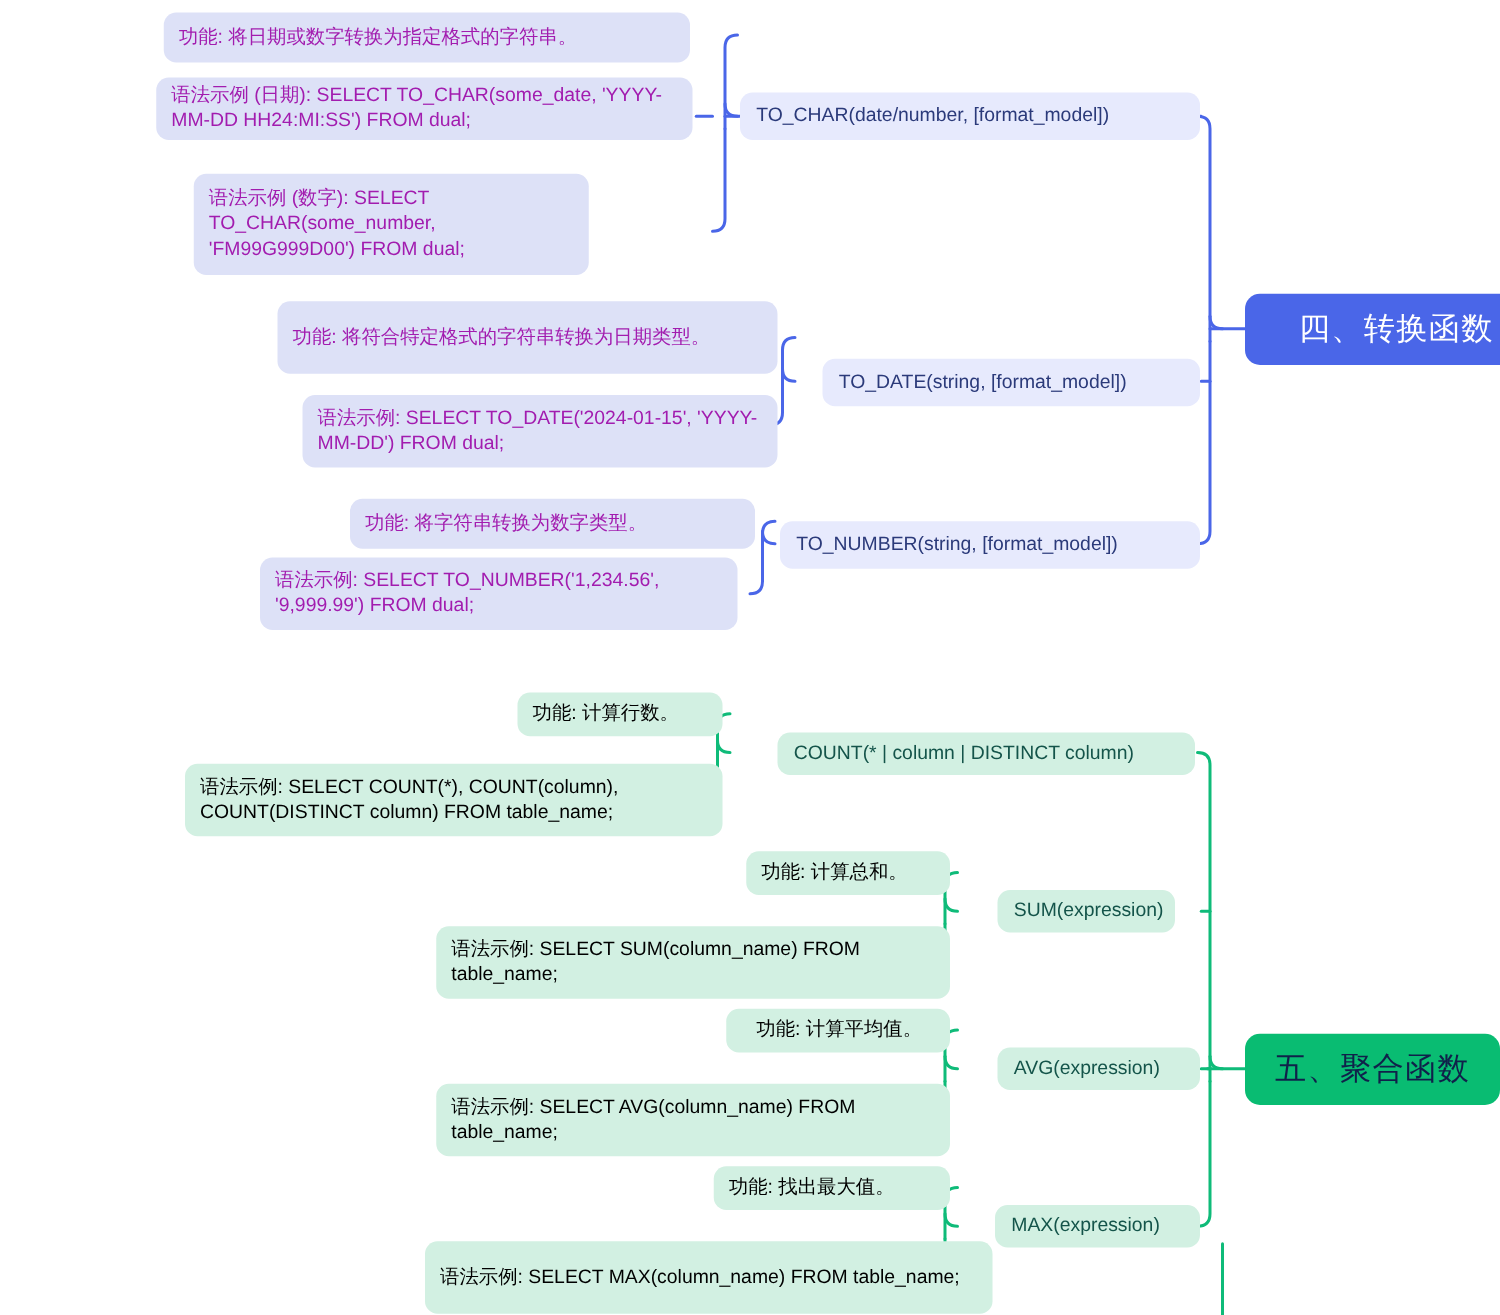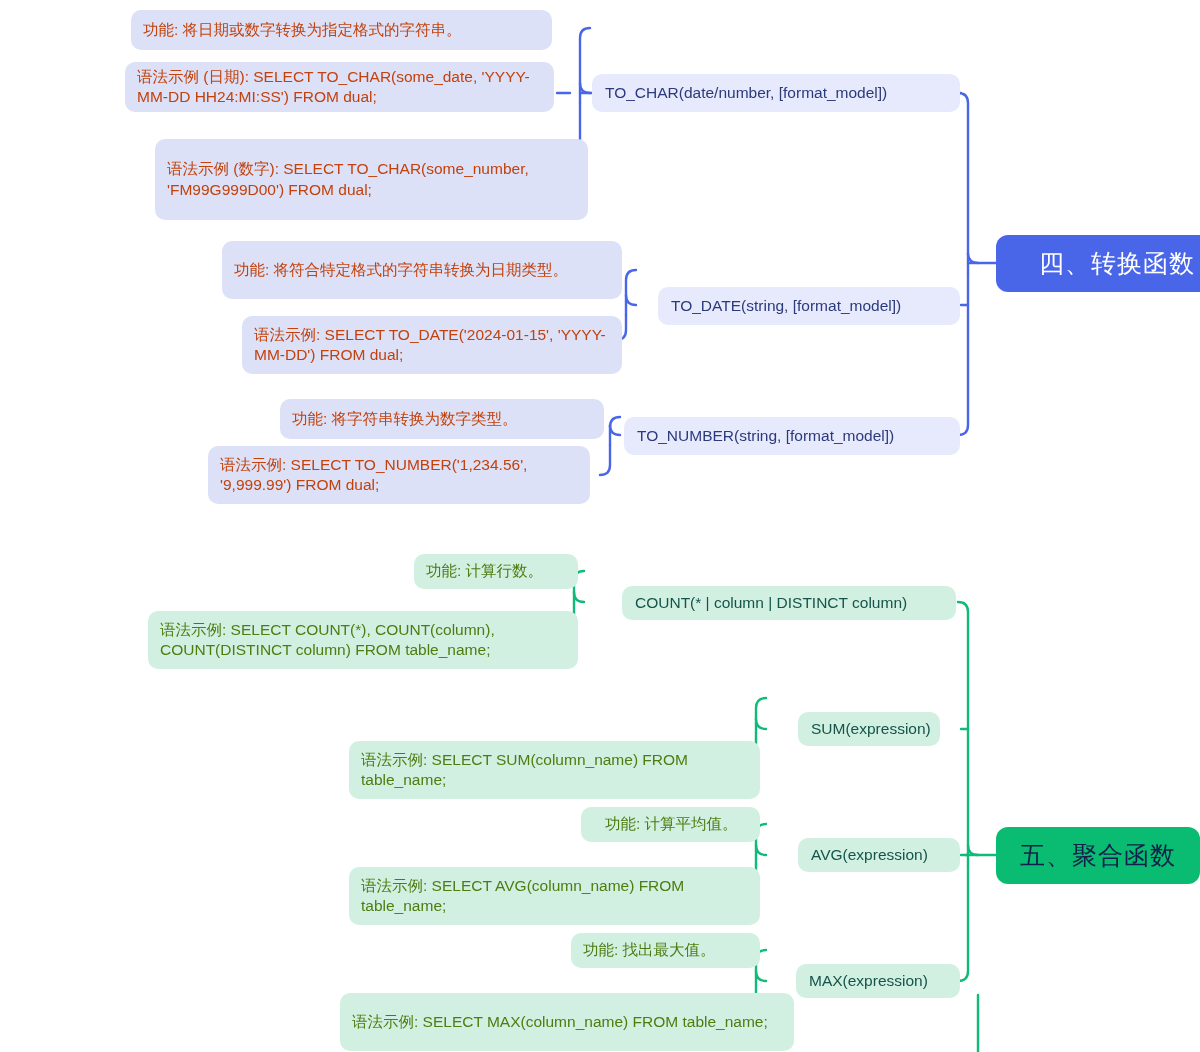--- a/index.html
+++ b/index.html
@@ -33,21 +33,21 @@
     border-radius: 10px;
     display: flex;
     align-items: center;
     line-height: 1.30;
     white-space: pre-wrap;
     word-break: normal;
   }
   
   .leaf-blue {
     background: #dde1f7;
-    color: #c2410c;
+    color: #a21caf;
     font-size: 15.5px;
     padding: 20px 12px;
   }
   .fn-blue {
     background: #e7eafd;
     color: #2b3a7a;
     font-size: 15.5px;
     padding: 19px 13px;
     justify-content: flex-start;
   }
@@ -55,21 +55,21 @@
     background: #4a66e8;
     color: #ffffff;
     font-size: 25px;
     border-radius: 12px;
     justify-content: center;
     letter-spacing: 1px;
   }
   
   .leaf-green {
     background: #d2f0e2;
-    color: #4d7c0f;
+    color: #000000;
     font-size: 15.5px;
     padding: 8px 12px;
   }
   .fn-green {
     background: #d2f0e2;
     color: #14544a;
     font-size: 15.5px;
     padding: 7px 13px;
     justify-content: flex-start;
   }
@@ -140,21 +140,21 @@
       <path d="M 766 950 Q 756 950 756 960 L 756 971 Q 756 981 766 981
                M 756 991 L 756 1012 Q 756 1022 746 1022"></path>
       <path d="M 756 971 L 756 991"></path>
     </g>
   </svg>
 
   <div class="node leaf-blue" style="left:131px; top:10px; width:421px; height:36px;">功能: 将日期或数字转换为指定格式的字符串。</div>
 
   <div class="node leaf-blue" style="left:125px; top:62px; width:429px; height:50px;">语法示例 (日期): SELECT TO_CHAR(some_date, 'YYYY-MM-DD HH24:MI:SS') FROM dual;</div>
 
-  <div class="node leaf-blue" style="left:155px; top:139px; width:433px; height:81px;">语法示例 (数字): SELECT TO_CHAR(some_number, 'FM99G999D00') FROM dual;</div>
+  <div class="node leaf-blue" style="left:155px; top:139px; width:316px; height:81px;">语法示例 (数字): SELECT TO_CHAR(some_number, 'FM99G999D00') FROM dual;</div>
 
   <div class="node fn-blue" style="left:592px; top:74px; width:368px; height:38px;">TO_CHAR(date/number, [format_model])</div>
 
   <div class="node leaf-blue" style="left:222px; top:241px; width:400px; height:58px;">功能: 将符合特定格式的字符串转换为日期类型。</div>
 
   <div class="node leaf-blue" style="left:242px; top:316px; width:380px; height:58px;">语法示例: SELECT TO_DATE('2024-01-15', 'YYYY-MM-DD') FROM dual;</div>
 
   <div class="node fn-blue" style="left:658px; top:287px; width:302px; height:37px;">TO_DATE(string, [format_model])</div>
 
   <div class="node leaf-blue" style="left:280px; top:399px; width:324px; height:36px;">功能: 将字符串转换为数字类型。</div>
@@ -164,20 +164,21 @@
   <div class="node fn-blue" style="left:624px; top:417px; width:336px; height:37px;">TO_NUMBER(string, [format_model])</div>
 
   <div class="node root-blue" style="left:996px; top:235px; width:242px; height:57px;">四、转换函数</div>
 
   <div class="node leaf-green" style="left:414px; top:554px; width:164px; height:35px;">功能: 计算行数。</div>
 
   <div class="node leaf-green" style="left:148px; top:611px; width:430px; height:58px;">语法示例: SELECT COUNT(*), COUNT(column), COUNT(DISTINCT column) FROM table_name;</div>
 
   <div class="node fn-green" style="left:622px; top:586px; width:334px; height:34px;">COUNT(* | column | DISTINCT column)</div>
 
+  <div class="node leaf-green" style="left:597px; top:681px; width:163px; height:35px;">功能: 计算总和。</div>
 
   <div class="node leaf-green" style="left:349px; top:741px; width:411px; height:58px;">语法示例: SELECT SUM(column_name) FROM table_name;</div>
 
   <div class="node fn-green" style="left:798px; top:712px; width:142px; height:34px;">SUM(expression)</div>
 
   <div class="node leaf-green" style="left:581px; top:807px; width:179px; height:35px;padding-left:24px;">功能: 计算平均值。</div>
 
   <div class="node leaf-green" style="left:349px; top:867px; width:411px; height:58px;">语法示例: SELECT AVG(column_name) FROM table_name;</div>
 
   <div class="node fn-green" style="left:798px; top:838px; width:162px; height:34px;">AVG(expression)</div>

